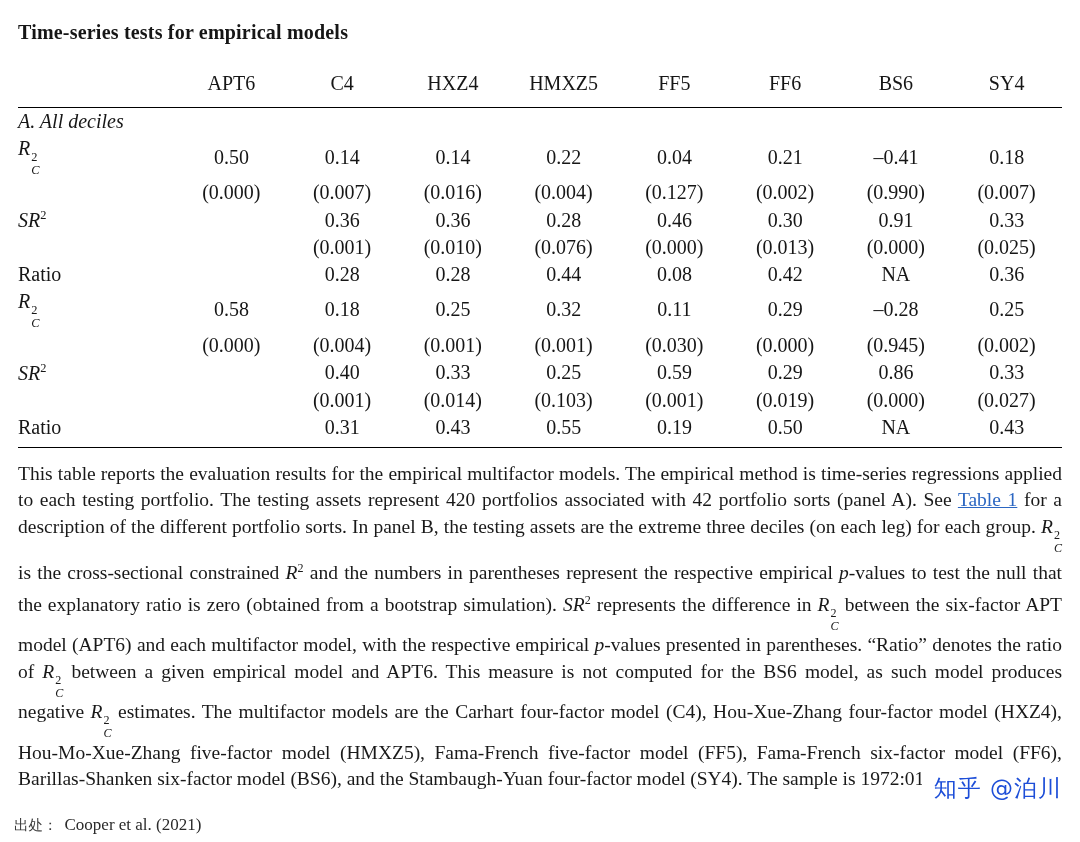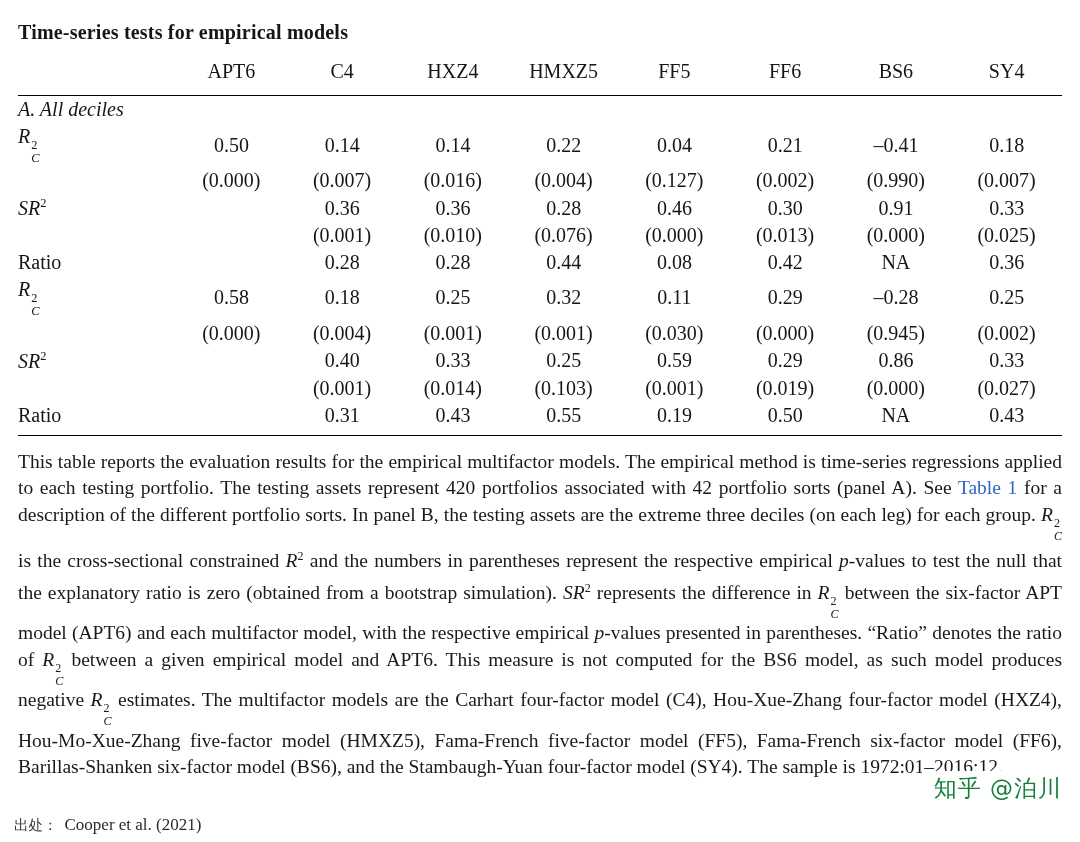--- a/index.html
+++ b/index.html
@@ -4,37 +4,37 @@
 <style>
   * { box-sizing: border-box; margin: 0; padding: 0; }
   html, body { background: #ffffff; }
   body {
     width: 1080px; height: 842px; position: relative; overflow: hidden;
     font-family: "Liberation Serif", serif; color: #161616;
   }
   .page { padding: 9px 18px 0 18px; }
   .table-number { font-size: 20px; font-weight: bold; letter-spacing: 0.2px; }
   .table-title  { font-size: 20px; font-weight: bold; margin-top: 12px; letter-spacing: 0.2px; }
-  .table-wrap { border-bottom: 1.5px solid #000; padding-bottom: 6px; margin-top: 8px; }
+  .table-wrap { border-bottom: 1.5px solid #000; padding-bottom: 6px; margin-top: 20px; }
   table.results { width: 100%; border-collapse: collapse; table-layout: fixed; font-size: 20px; }
   table.results thead tr { border-bottom: 1.5px solid #000; }
   table.results th { font-weight: normal; text-align: center; padding: 8px 0 12px 0; }
   table.results td { text-align: center; padding: 2px 0; }
   table.results td.row-label { text-align: left; }
   table.results td.panel-label { text-align: left; font-style: italic; }
   .mvar { font-style: italic; }
   .supsub { display: inline-flex; flex-direction: column; align-items: flex-start;
             font-size: 62%; line-height: 1.05; vertical-align: -0.5em; margin-left: 1px; }
   sup.msup { font-size: 62%; }
   .caption { font-size: 19.5px; line-height: 26.6px; text-align: justify; margin-top: 13px; color: #191919; }
-  .caption .link { color: #2b66c2; cursor: pointer; }
+  .caption .link { color: #2b66c2; cursor: pointer; text-decoration: underline; }
   .source-line { position: absolute; left: 14px; bottom: 7px; font-size: 17px; color: #2a2a2a; }
   .source-label { font-family: "DejaVu Sans", sans-serif; font-size: 14.5px; margin-right: 7px; color: #3a3a3a; }
   .watermark { position: absolute; right: 14px; bottom: 36px; background: #ffffff;
-               font-family: "DejaVu Sans", sans-serif; font-size: 23px; color: #15803d;
+               font-family: "DejaVu Sans", sans-serif; font-size: 23px; color: #1d4ed8;
                letter-spacing: 1px; padding: 2px 4px 2px 12px; }
 </style>
 </head>
 <body>
 
 <div class="page">
   <div class="table-title">Time-series tests for empirical models</div>
 
   <div class="table-wrap">
     <table class="results">

